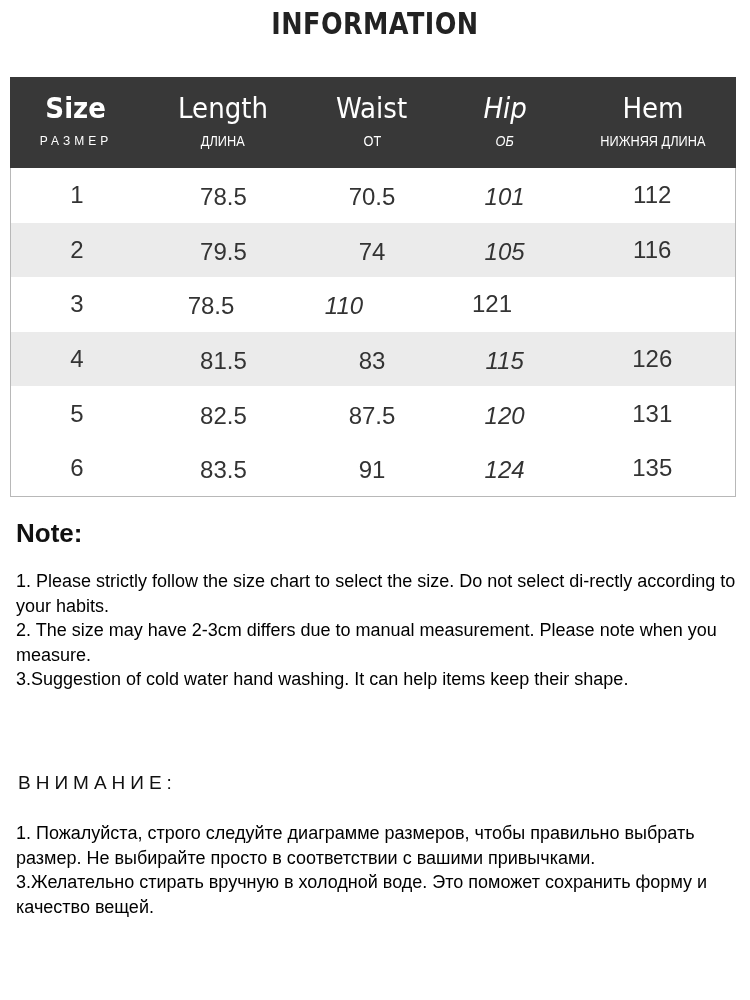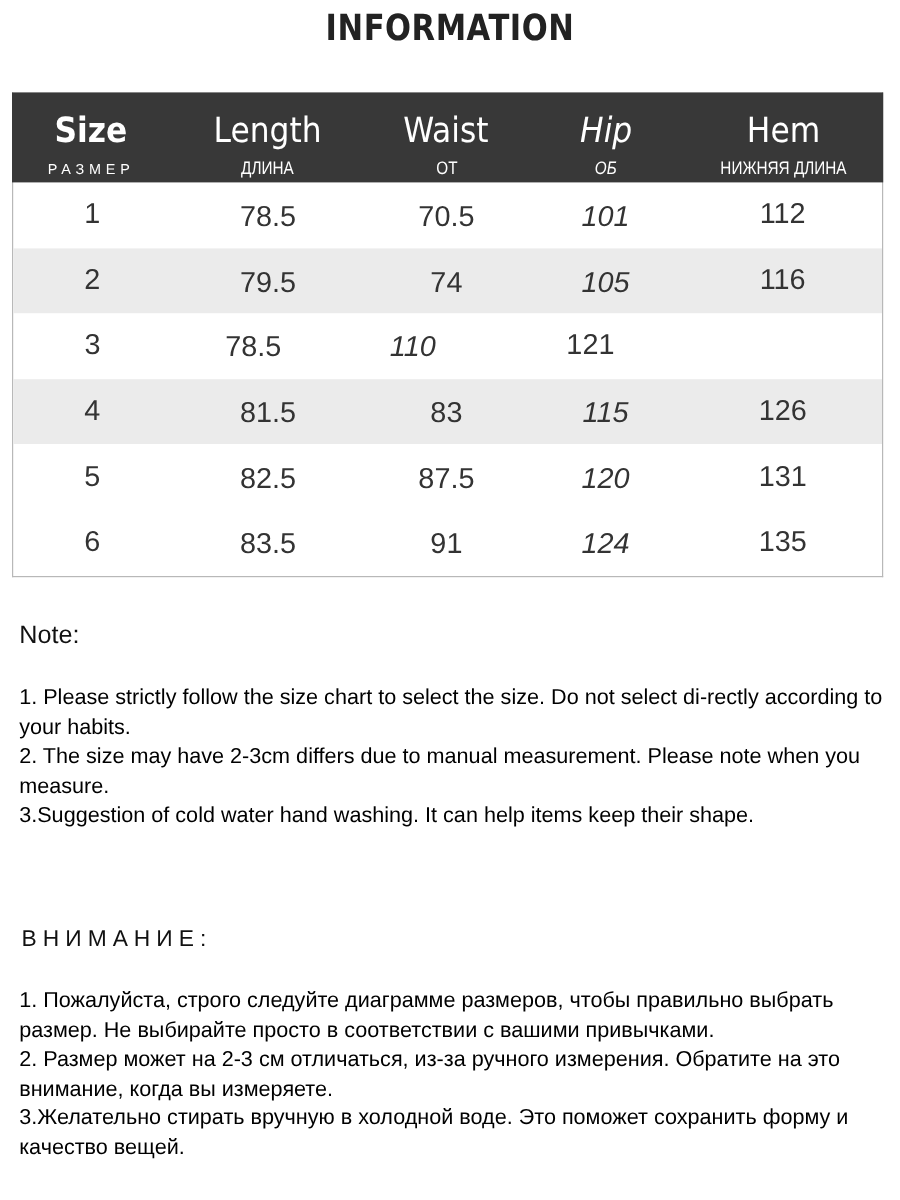--- a/index.html
+++ b/index.html
@@ -1,34 +1,34 @@
 <!DOCTYPE html>
 <html><head>
   <meta charset="utf-8">
   <style>
     html, body { margin: 0; padding: 0; background: #ffffff; }
     body { width: 750px; height: 1000px; position: relative; overflow: hidden; font-family: "Liberation Sans", sans-serif; color: #222; }
     .title { position: absolute; top: 6px; left: 0; width: 750px; text-align: center; font-family: "DejaVu Sans", sans-serif; font-weight: bold; font-size: 30px; letter-spacing: 0.5px; color: #222; transform: scaleX(0.85); transform-origin: center; }
     .table { position: absolute; left: 10px; top: 77px; width: 726px; border: 1px solid #b8b8b8; border-top: none; box-sizing: border-box; }
-    .thead { background: #383838; height: 75px; display: flex; margin-left: -1px; margin-right: -1px; justify-content: space-between; }
+    .thead { background: #383838; height: 91px; display: flex; margin-left: -1px; margin-right: -1px; justify-content: space-between; }
     .th { display: flex; flex-direction: column; align-items: center; color: #fff; }
     .th .en { font-size: 29px; margin-top: 12px; height: 38px; line-height: 38px; font-family: "DejaVu Sans", sans-serif; transform: scaleX(0.9); }
     .th .ru { font-size: 15px; margin-top: 5px; line-height: 18px; transform: scaleX(0.85); }
     .th.size .en { font-weight: bold; }
     .th.size .ru { letter-spacing: 4px; font-size: 12px; transform: none; }
     .row { height: 54.6px; display: flex; align-items: center; }
     .row.alt { background: #ebebeb; }
     .td { text-align: center; font-size: 24px; color: #333; font-weight: 300; }
     .c0 { width: 132px; }
     .c1 { width: 162px; }
     .c2 { width: 136px; }
     .c3 { width: 130px; font-style: italic; }
     .c4 { width: 166px; }
     .td.c1, .td.c2, .td.c3 { padding-top: 4px; }
-    .note-title { position: absolute; left: 16px; top: 518px; font-size: 21px; color: #111; }
+    .note-title { position: absolute; left: 16px; top: 518px; font-size: 26px; color: #111; font-weight: bold; }
     .para { position: absolute; left: 16px; width: 720px; font-size: 18px; line-height: 24.5px; color: #000000; }
     .para p { margin: 0; }
     .ru-title { position: absolute; left: 18px; top: 772px; font-size: 19px; letter-spacing: 5px; color: #111; text-align: right; }
   </style>
 </head>
 <body>
 
 <div class="title">INFORMATION</div>
 
 <div class="table">
@@ -101,15 +101,14 @@
 <div class="note-title">Note:</div>
 <div class="para" style="top: 569px;">
   <p>1. Please strictly follow the size chart  to select the size. Do not select di-rectly according to your habits.</p>
   <p>2. The size may have 2-3cm differs due to manual measurement. Please note when you measure.</p>
   <p>3.Suggestion of cold water hand washing. It can help items keep their shape.</p>
 </div>
 
 <div class="ru-title">ВНИМАНИЕ:</div>
 <div class="para" style="top: 821px;">
   <p>1. Пожалуйста, строго следуйте диаграмме размеров, чтобы правильно выбрать размер. Не выбирайте просто в соответствии с вашими привычками.</p>
-  <p>2. Размер может на 2-3 см отличаться, из-за ручного измерения. Обратите на это внимание, когда вы измеряете.</p>
   <p>3.Желательно стирать вручную в холодной воде. Это поможет сохранить форму и качество вещей.</p>
 </div>
 
 </body></html>

